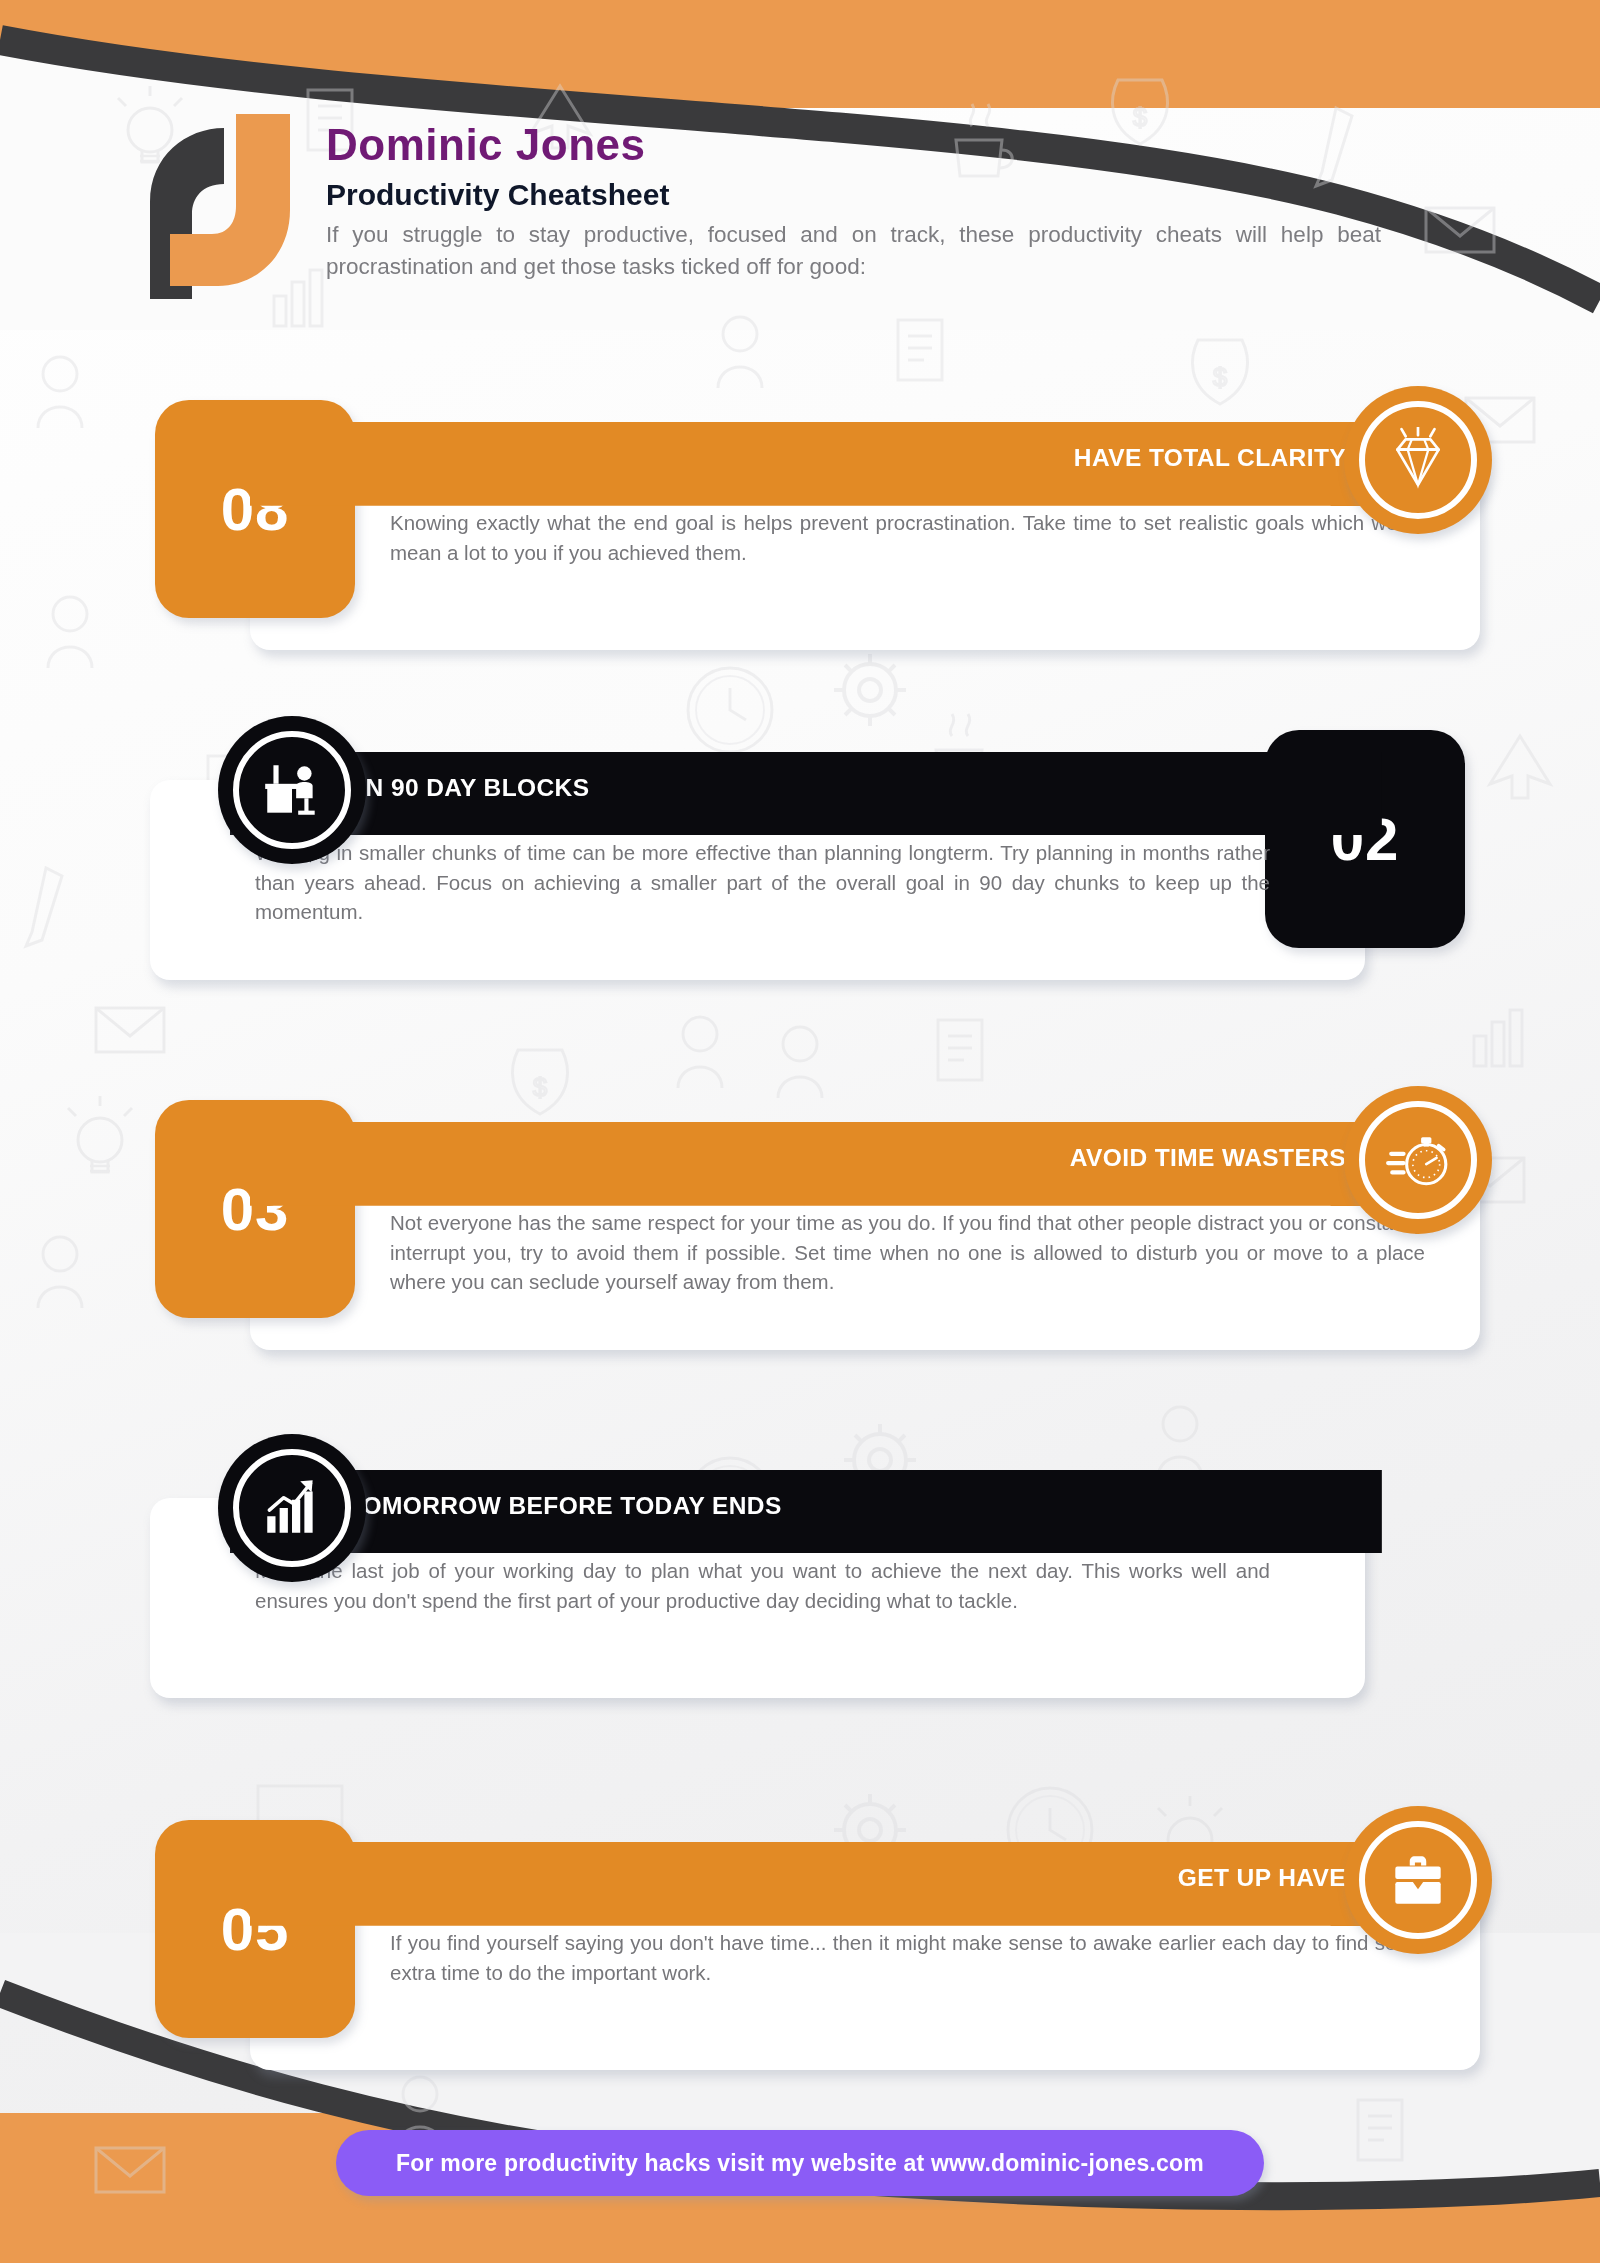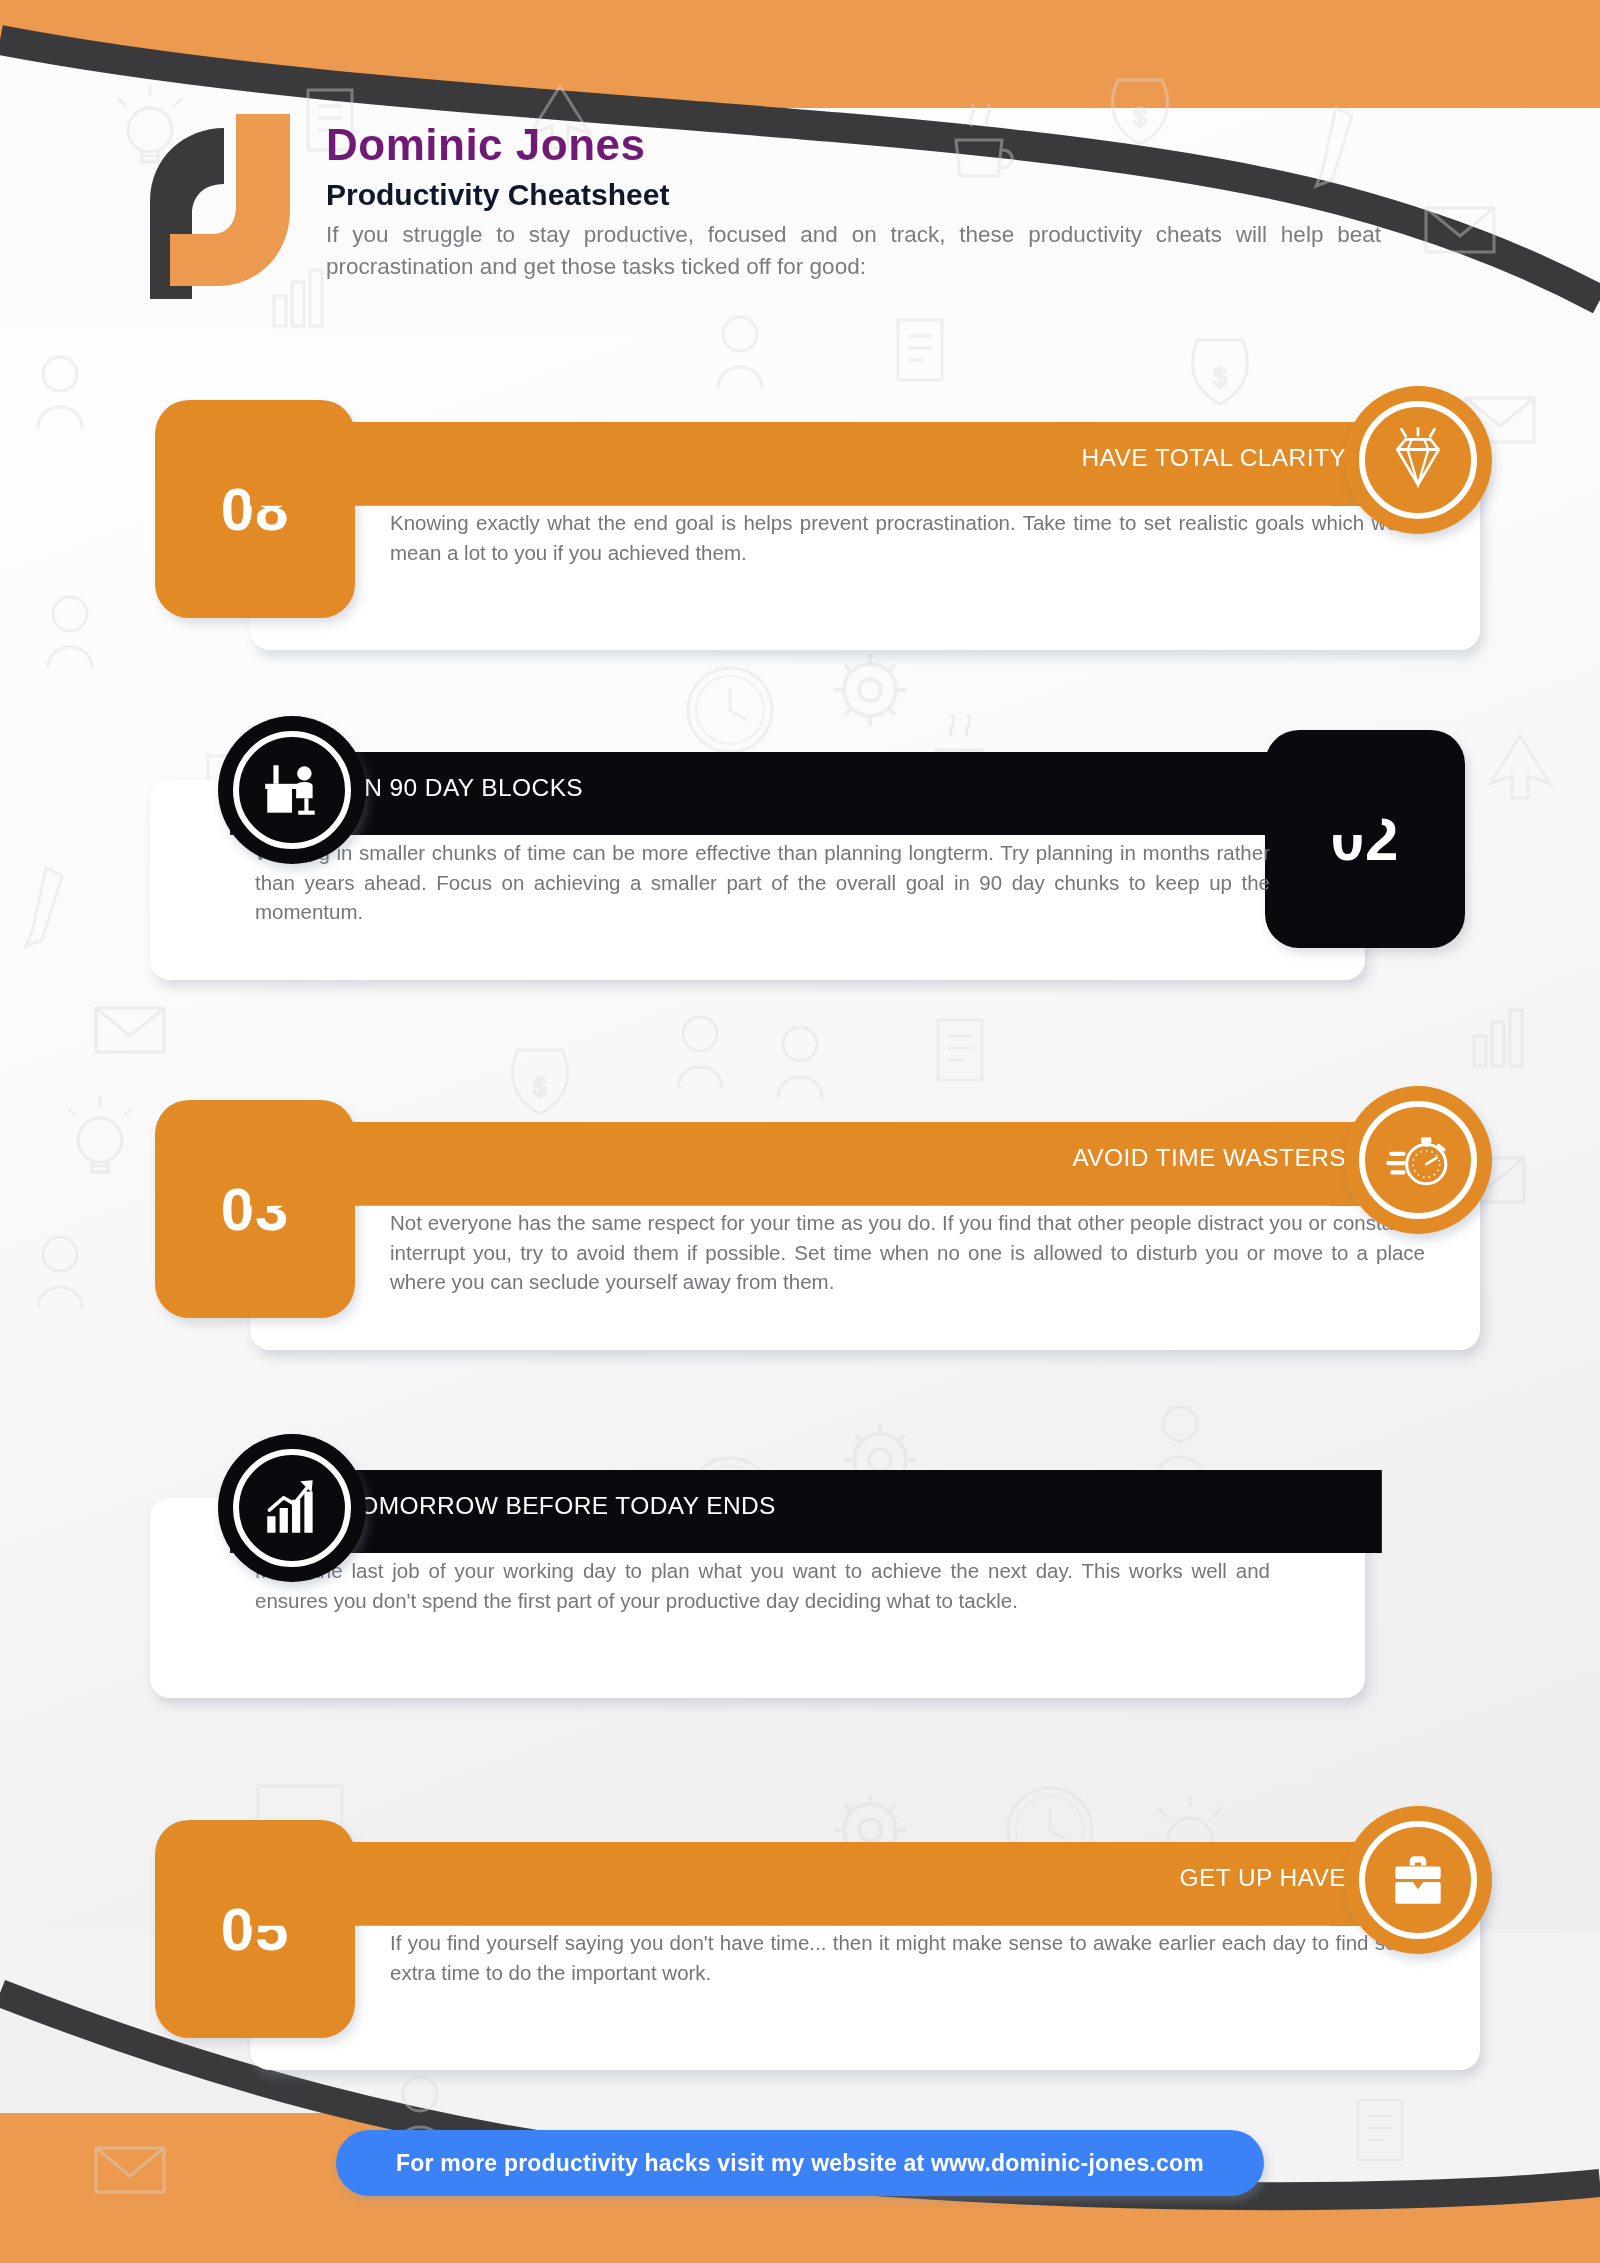--- a/index.html
+++ b/index.html
@@ -143,21 +143,21 @@
   .ribbon {
     position: absolute;
     top: 22px;
     height: 72px;
     z-index: 4;
     display: flex;
     align-items: center;
   }
   .ribbon-label {
     font-size: 24.5px;
-    font-weight: normal;
+    font-weight: bold;
     color: #ffffff;
     letter-spacing: 0.4px;
     white-space: nowrap;
   }
 
   
   .body-text {
     position: absolute;
     z-index: 5;
     font-size: 20.5px;
@@ -213,21 +213,21 @@
   
   .ribbon-shape { position: absolute; inset: 0; z-index: -1; }
 
   
   .footer-pill {
     position: absolute;
     left: 336px;
     top: 2130px;
     width: 928px;
     height: 66px;
-    background: #3b82f6;
+    background: #8b5cf6;
     border-radius: 33px;
     display: flex;
     align-items: center;
     justify-content: center;
     z-index: 12;
     box-shadow: 3px 5px 9px rgba(140,150,170,0.32);
   }
   .footer-pill span {
     color: #ffffff;
     font-size: 23px;

